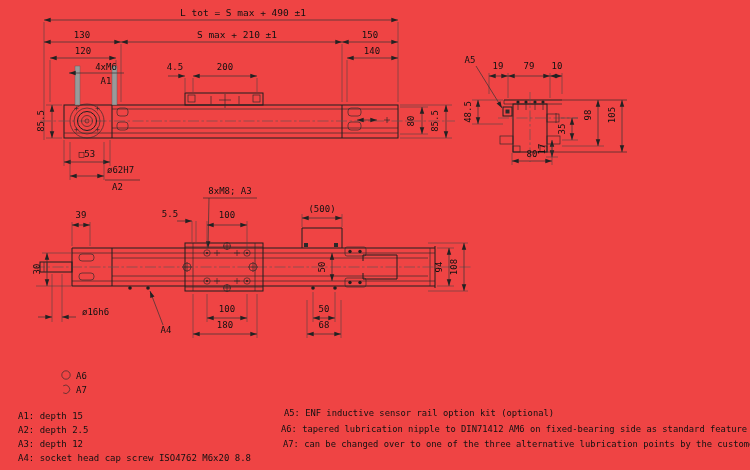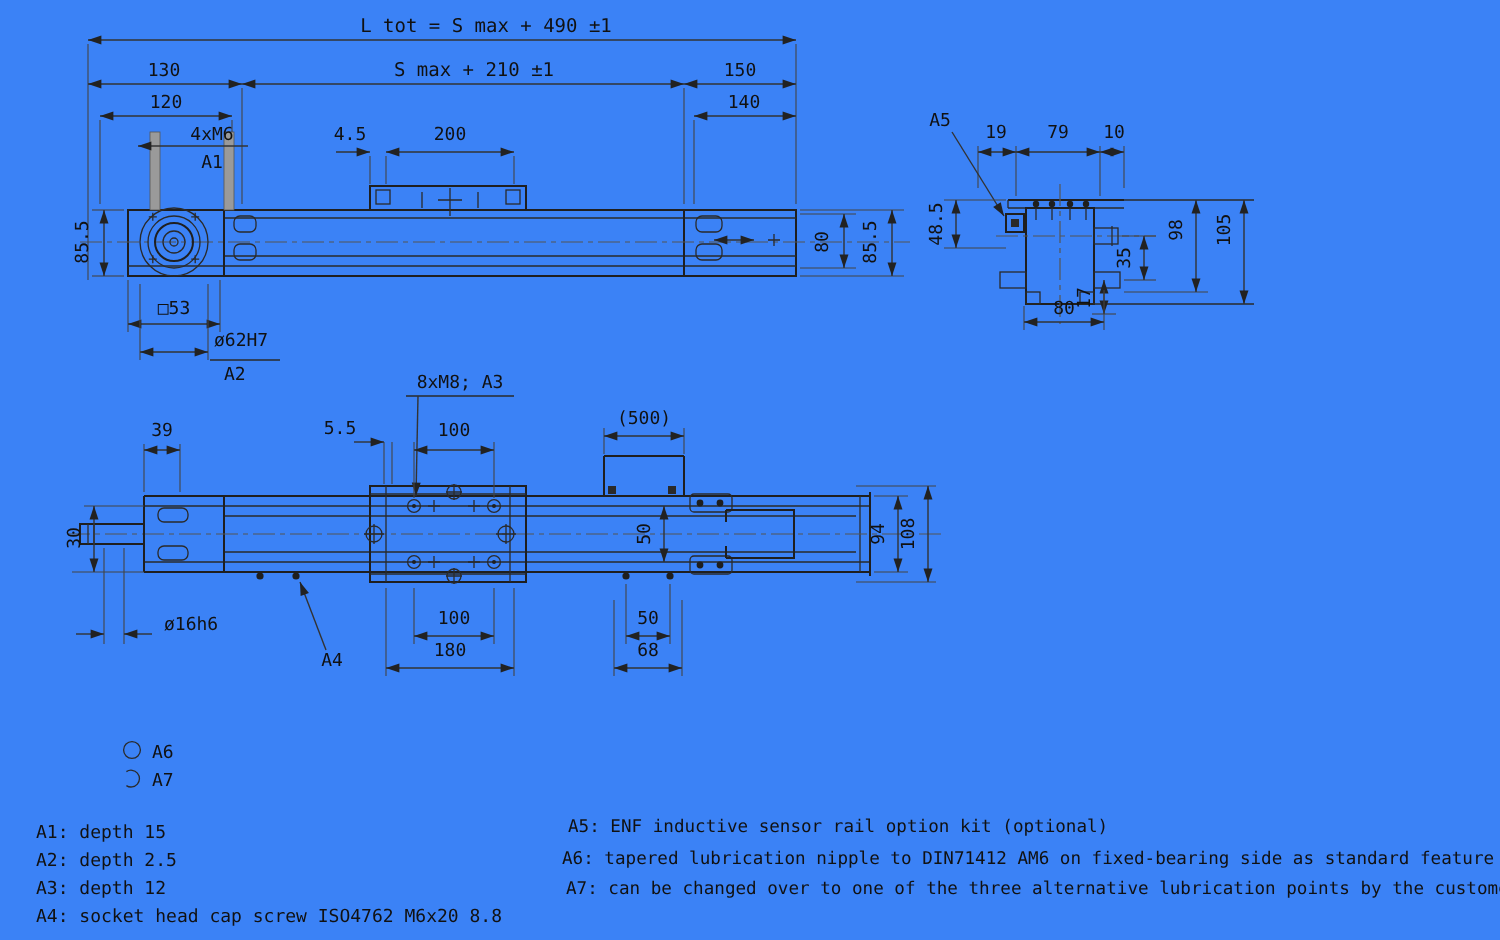--- a/index.html
+++ b/index.html
@@ -1,16 +1,16 @@
 <!DOCTYPE html>
 <html><head>
 <meta charset="utf-8">
 <style>
   html,body{margin:0;padding:0;background:#ffffff;}
-  .stage{position:relative;width:750px;height:470px;background:#3b82f6;overflow:hidden;}
+  .stage{position:relative;width:750px;height:470px;background:#ef4444;overflow:hidden;}
   svg{display:block;}
   .ln{stroke:#1f1f1f;stroke-width:1;fill:none;}
   .thin{stroke:#2a2a2a;stroke-width:.65;fill:none;}
   .dim{stroke:#333;stroke-width:.7;fill:none;}
   .ext{stroke:#444;stroke-width:.55;fill:none;}
   .cl{stroke:#555;stroke-width:.6;stroke-dasharray:11 2.5 2.5 2.5;fill:none;}
   .stud{fill:#9a9a9a;stroke:#555;stroke-width:.4;}
   .dot{fill:#1f1f1f;stroke:none;}
   .sq{fill:#2a2a2a;stroke:none;}
   text{font-family:"DejaVu Sans Mono","Liberation Mono",monospace;fill:#111;}

